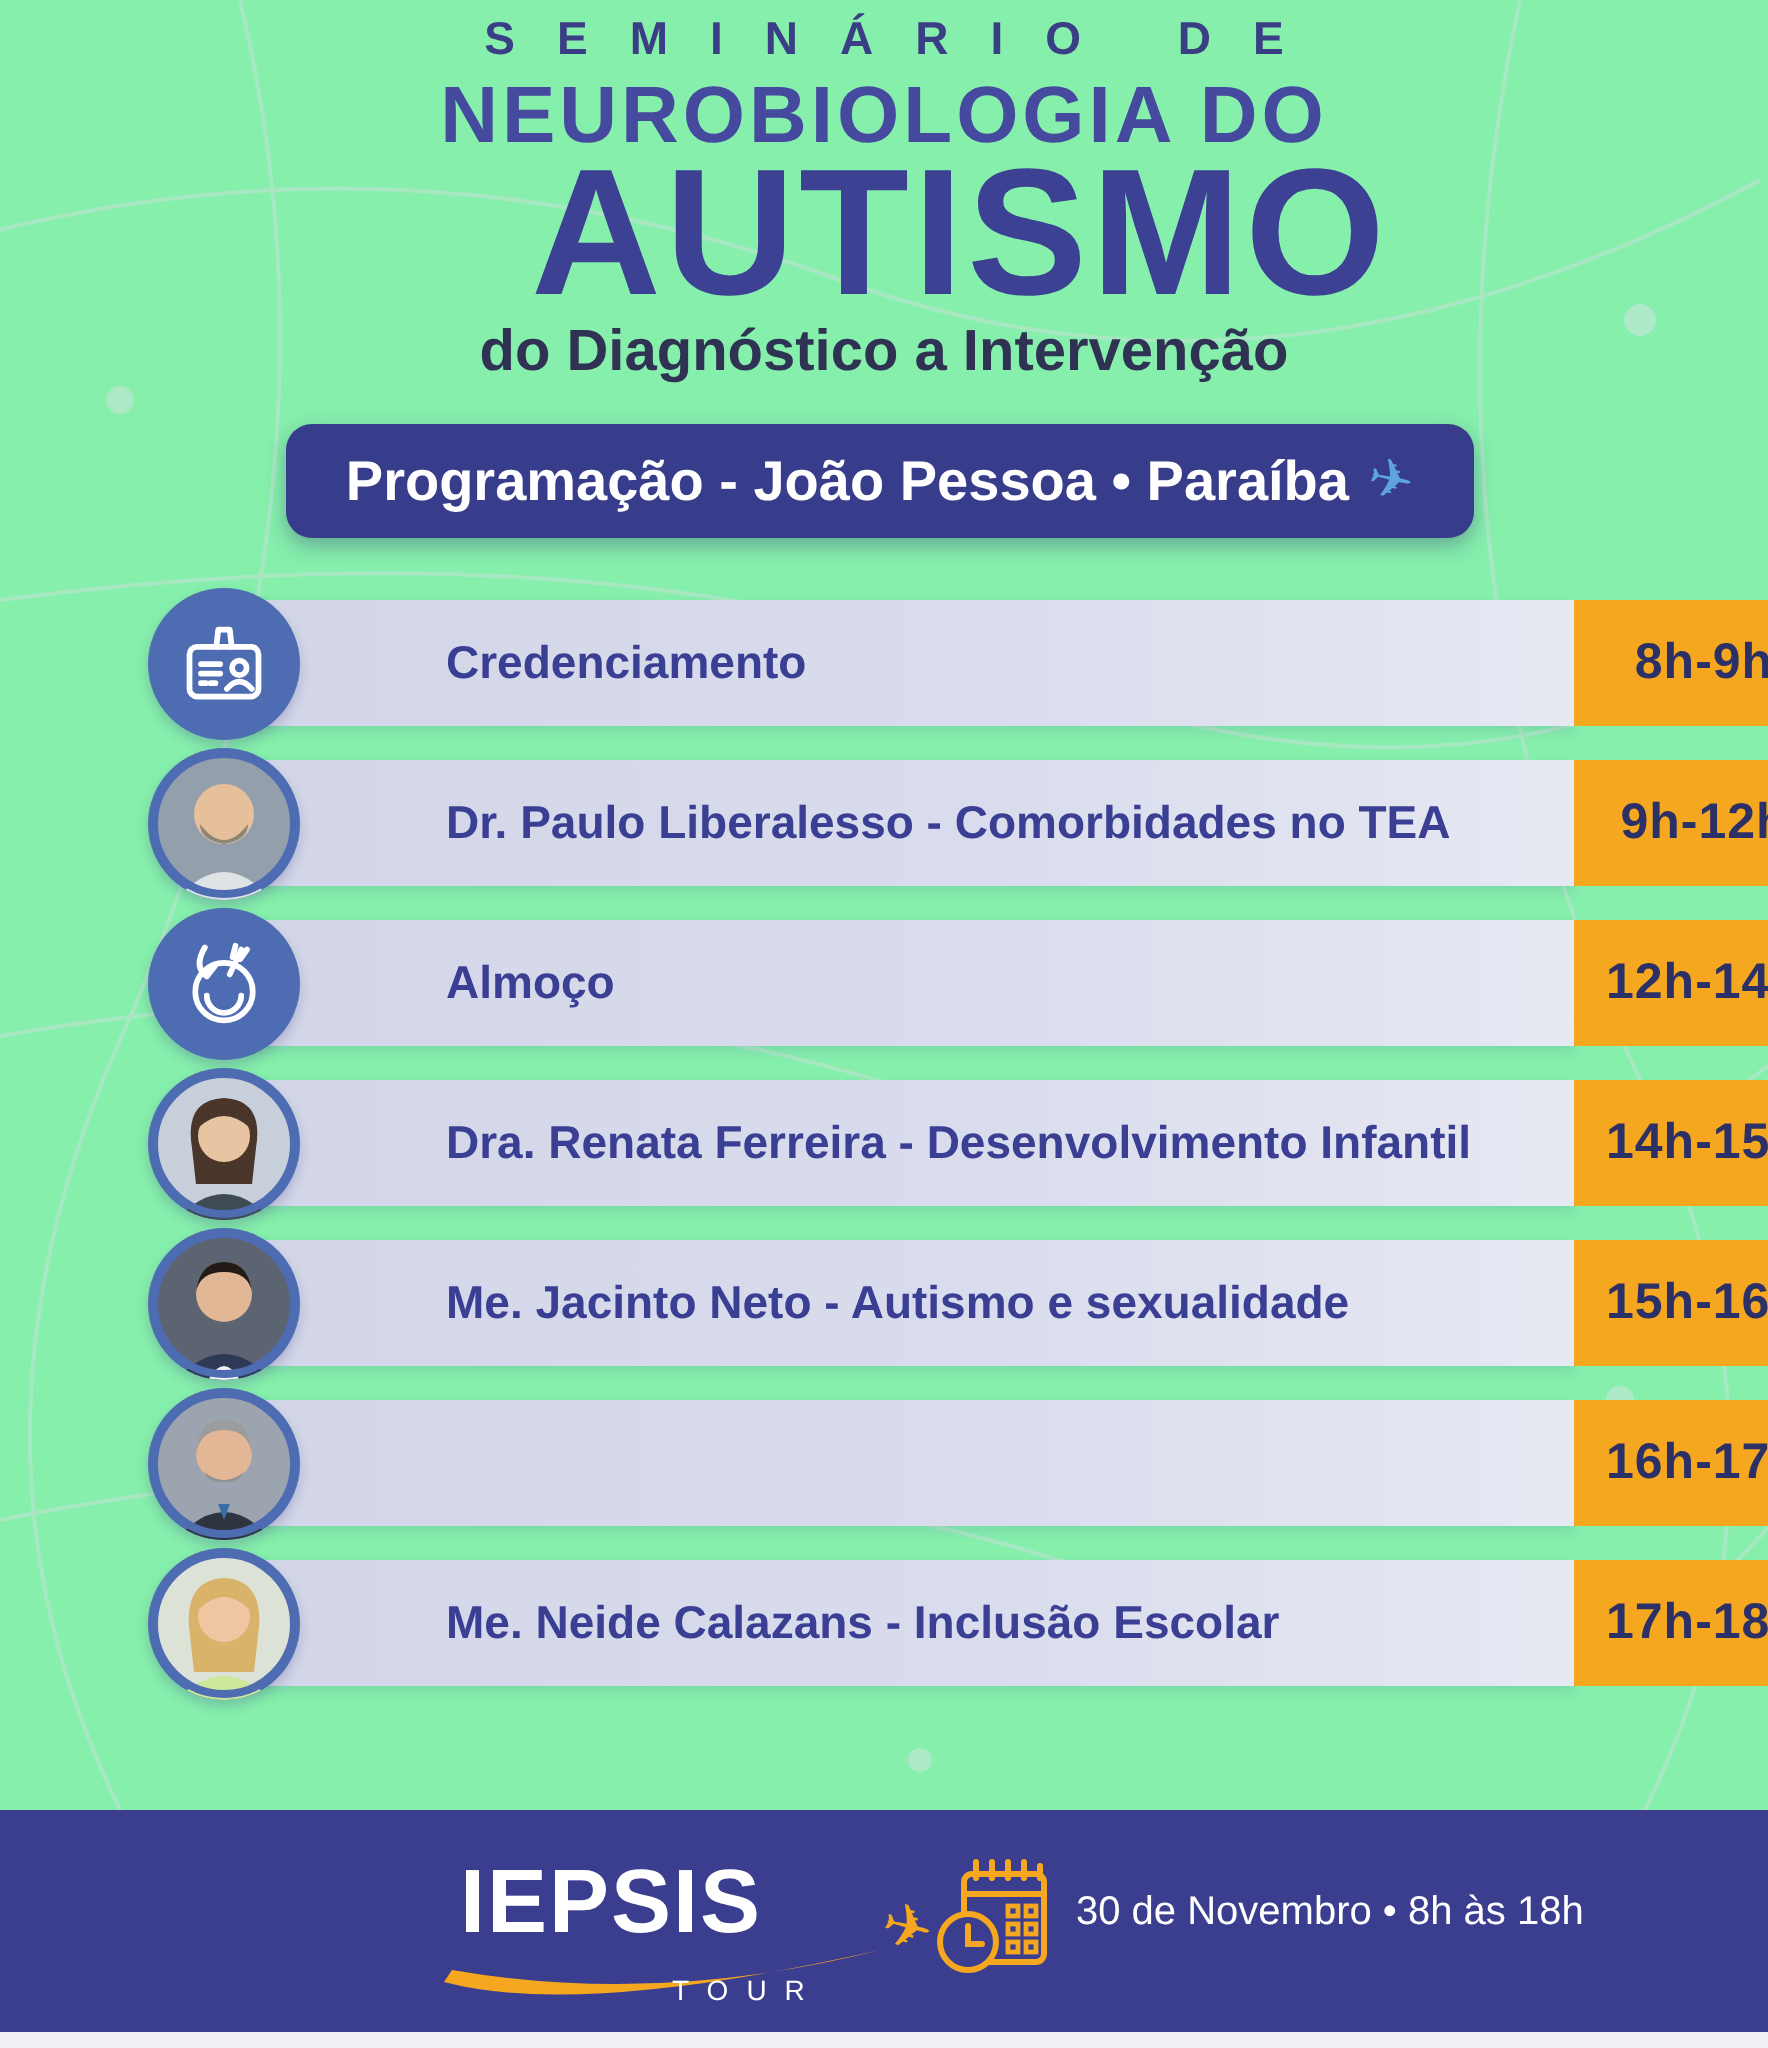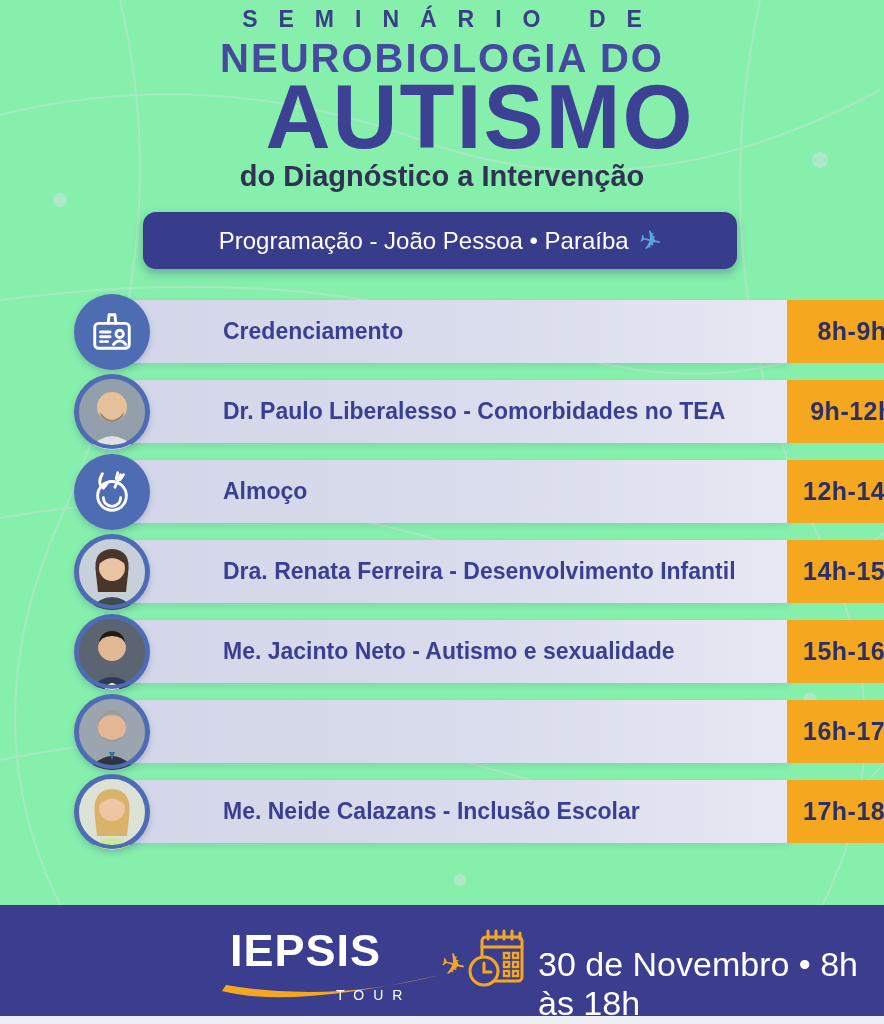--- a/index.html
+++ b/index.html
@@ -14,21 +14,21 @@
   .title-line1{position:absolute;top:36px;left:0;width:884px;text-align:center;
           font-size:40px;font-weight:800;letter-spacing:2px;color:#454a9f;}
   .title-line2{position:absolute;top:72px;left:0;width:884px;text-align:center;
           font-size:90px;font-weight:800;letter-spacing:2px;color:#3c4193;line-height:1;padding-left:38px;}
   .subtitle{position:absolute;top:160px;left:0;width:884px;text-align:center;
           font-size:29px;font-weight:600;color:#2f3252;}
   
   .pill{position:absolute;top:212px;left:143px;width:594px;height:57px;border-radius:13px;
         background:#383d8b;box-shadow:0 4px 10px rgba(40,44,110,.35);
         display:flex;align-items:center;justify-content:center;gap:10px;}
-  .pill-text{color:#ffffff;font-size:24px;font-weight:400;}
+  .pill-text{color:#ffffff;font-size:28px;font-weight:700;}
   .pill-plane{color:#5ea2e0;font-size:27px;display:inline-block;transform:rotate(12deg);}
   
   .rows{position:absolute;top:300px;left:0;width:884px;}
   .row{position:absolute;left:0;width:861px;height:63px;}
   .bar{position:absolute;left:117px;right:74px;top:0;bottom:0;
        background:linear-gradient(90deg,#d2d6e8 0%,#d9dcec 55%,#e6e8f2 100%);
        border-radius:10px 0 0 10px;box-shadow:0 3px 6px rgba(60,65,130,.12);
        display:flex;align-items:center;}
   .bar-label{margin-left:106px;font-size:23px;font-weight:600;color:#3b3f94;white-space:nowrap;}
   .time-box{position:absolute;right:-130px;top:0;bottom:0;width:130px;background:#f5a81f;
@@ -44,21 +44,21 @@
        letter-spacing:2.5px;font-weight:500;}
   .logo{position:absolute;left:228px;top:16px;width:220px;height:84px;}
   .logo-text{position:absolute;left:2px;top:4px;color:#ffffff;font-size:45px;font-weight:800;
        letter-spacing:1px;}
   .logo-plane{position:absolute;right:-18px;top:26px;color:#f5a81f;font-size:30px;
        transform:rotate(14deg);}
   .logo-swoosh{position:absolute;left:-8px;top:48px;}
   .logo-sub{position:absolute;left:108px;top:66px;color:#ffffff;font-size:14px;
        letter-spacing:9px;font-weight:500;}
   .cal-icon{position:absolute;left:466px;top:22px;}
-  .date-text{position:absolute;left:538px;top:40px;color:#ffffff;font-size:34px;font-weight:500;}
+  .date-text{position:absolute;left:538px;top:40px;color:#ffffff;font-size:20px;font-weight:500;}
   .bottom-strip{position:absolute;left:0;top:1016px;width:884px;height:8px;background:#eef0f6;}
 </style>
 </head>
 <body>
 
 <div class="poster">
 
   <svg class="bg-pattern" width="884" height="1024" viewBox="0 0 884 1024" xmlns="http://www.w3.org/2000/svg">
     <g stroke="#dddde6" stroke-width="2" fill="none" opacity="0.55">
       <path d="M-20 120 Q200 60 420 140 T880 90"></path>

